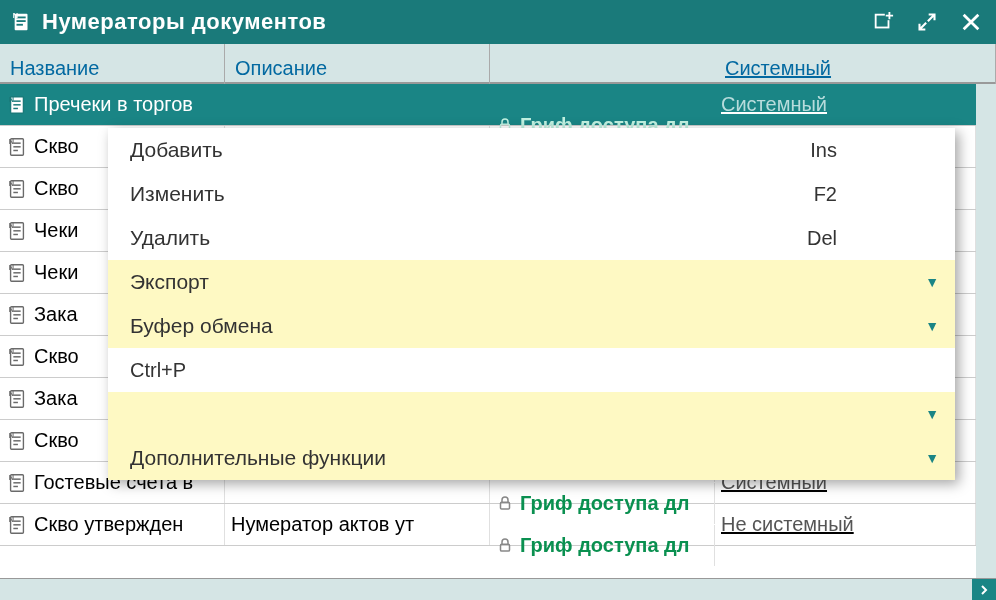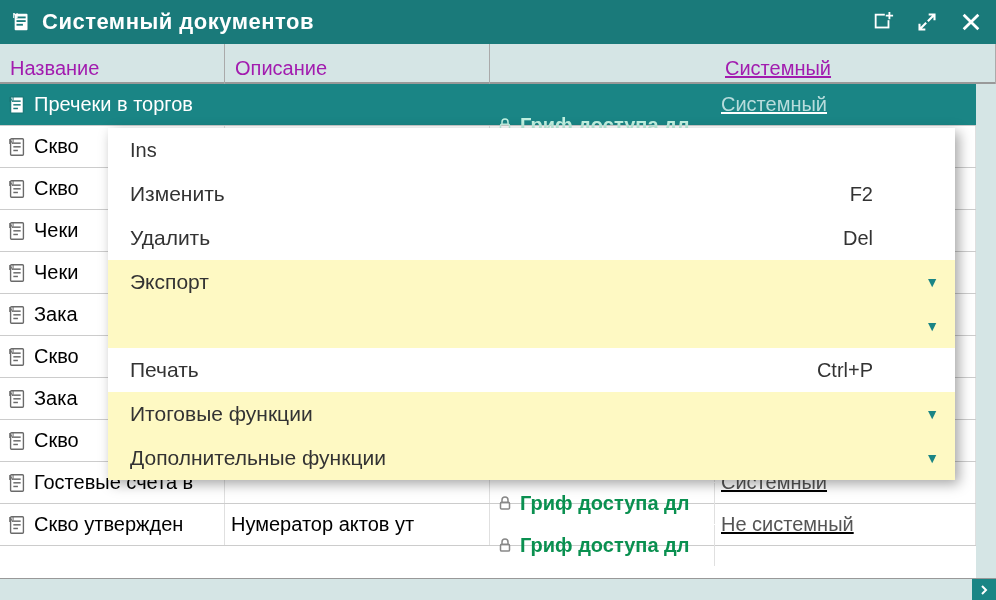--- a/index.html
+++ b/index.html
@@ -54,21 +54,21 @@
     }
     .header-row {
       display: flex;
       background: #d5e5e5;
       height: 40px;
       border-bottom: 2px solid #999;
     }
     .header-cell {
       padding: 24px 10px;
       font-size: 20px;
-      color: #a21caf;
+      color: #0369a1;
       border-right: 1px solid #aaa;
       display: flex;
       align-items: center;
     }
     .col-name { width: 225px; }
     .col-desc { width: 265px; text-align: center; }
     .col-access { width: 225px; margin-top: 41px; }
     .col-sys { flex: 1; text-decoration: underline; }
     .grid-body {
       flex: 1;
@@ -161,21 +161,21 @@
       position: relative;
     }
     .menu-item.group-head {
       background: #fef9c3;
     }
     .menu-label { flex: 1; }
     .menu-item.bold .menu-label { font-weight: normal; }
     .menu-shortcut {
       color: #333;
       font-size: 20px;
-      margin-right: 60px;
+      margin-right: 96px;
     }
     .menu-expand {
       position: absolute;
       right: 16px;
       color: #1a8585;
       font-size: 14px;
     }
   </style>
 </head>
 <body>
@@ -184,21 +184,21 @@
   <div class="titlebar">
     <div class="titlebar-icon">
       <svg viewBox="0 0 24 24" width="22" height="22">
           <rect x="4" y="3" width="14" height="18" rx="1" fill="#fff" stroke="#1a7a7a" stroke-width="0"></rect>
           <rect x="6" y="6" width="10" height="2" fill="#1a7a7a"></rect>
           <rect x="6" y="10" width="10" height="2" fill="#1a7a7a"></rect>
           <rect x="6" y="14" width="7" height="2" fill="#1a7a7a"></rect>
           <text x="2" y="8" font-size="8" fill="#fff" font-weight="bold">N</text>
         </svg>
     </div>
-    <div class="titlebar-title">Системный документов</div>
+    <div class="titlebar-title">Нумераторы документов</div>
     <div class="titlebar-btns">
       <div class="titlebar-btn">
         <svg viewBox="0 0 24 24" width="22" height="22">
             <rect x="4" y="4" width="14" height="14" fill="none" stroke="#fff" stroke-width="2"></rect>
             <rect x="14" y="0" width="10" height="10" fill="#1a7a7a"></rect>
             <path d="M19 1v8M15 5h8" stroke="#fff" stroke-width="2"></path>
           </svg>
       </div>
       <div class="titlebar-btn">
         <svg viewBox="0 0 24 24" width="20" height="20">
@@ -459,42 +459,42 @@
     <div class="hscroll-right">
       <svg viewBox="0 0 10 10" width="10" height="10">
           <path d="M3 1l4 4-4 4" fill="none" stroke="#fff" stroke-width="2"></path>
         </svg>
     </div>
   </div>
 </div>
 
 <div class="context-menu" id="context-menu">
     <div class="menu-item">
+      <span class="menu-label">Добавить</span>
       <span class="menu-shortcut">Ins</span>
     </div>
     <div class="menu-item bold">
       <span class="menu-label">Изменить</span>
       <span class="menu-shortcut">F2</span>
     </div>
     <div class="menu-item">
       <span class="menu-label">Удалить</span>
       <span class="menu-shortcut">Del</span>
     </div>
     <div class="menu-item group-head">
       <span class="menu-label">Экспорт</span>
       <span class="menu-expand">▼</span>
     </div>
     <div class="menu-item group-head">
+      <span class="menu-label">Буфер обмена</span>
       <span class="menu-expand">▼</span>
     </div>
     <div class="menu-item">
-      <span class="menu-label">Печать</span>
       <span class="menu-shortcut">Ctrl+P</span>
     </div>
     <div class="menu-item group-head">
-      <span class="menu-label">Итоговые функции</span>
       <span class="menu-expand">▼</span>
     </div>
     <div class="menu-item group-head">
       <span class="menu-label">Дополнительные функции</span>
       <span class="menu-expand">▼</span>
     </div>
   </div>
 
 </body></html>

